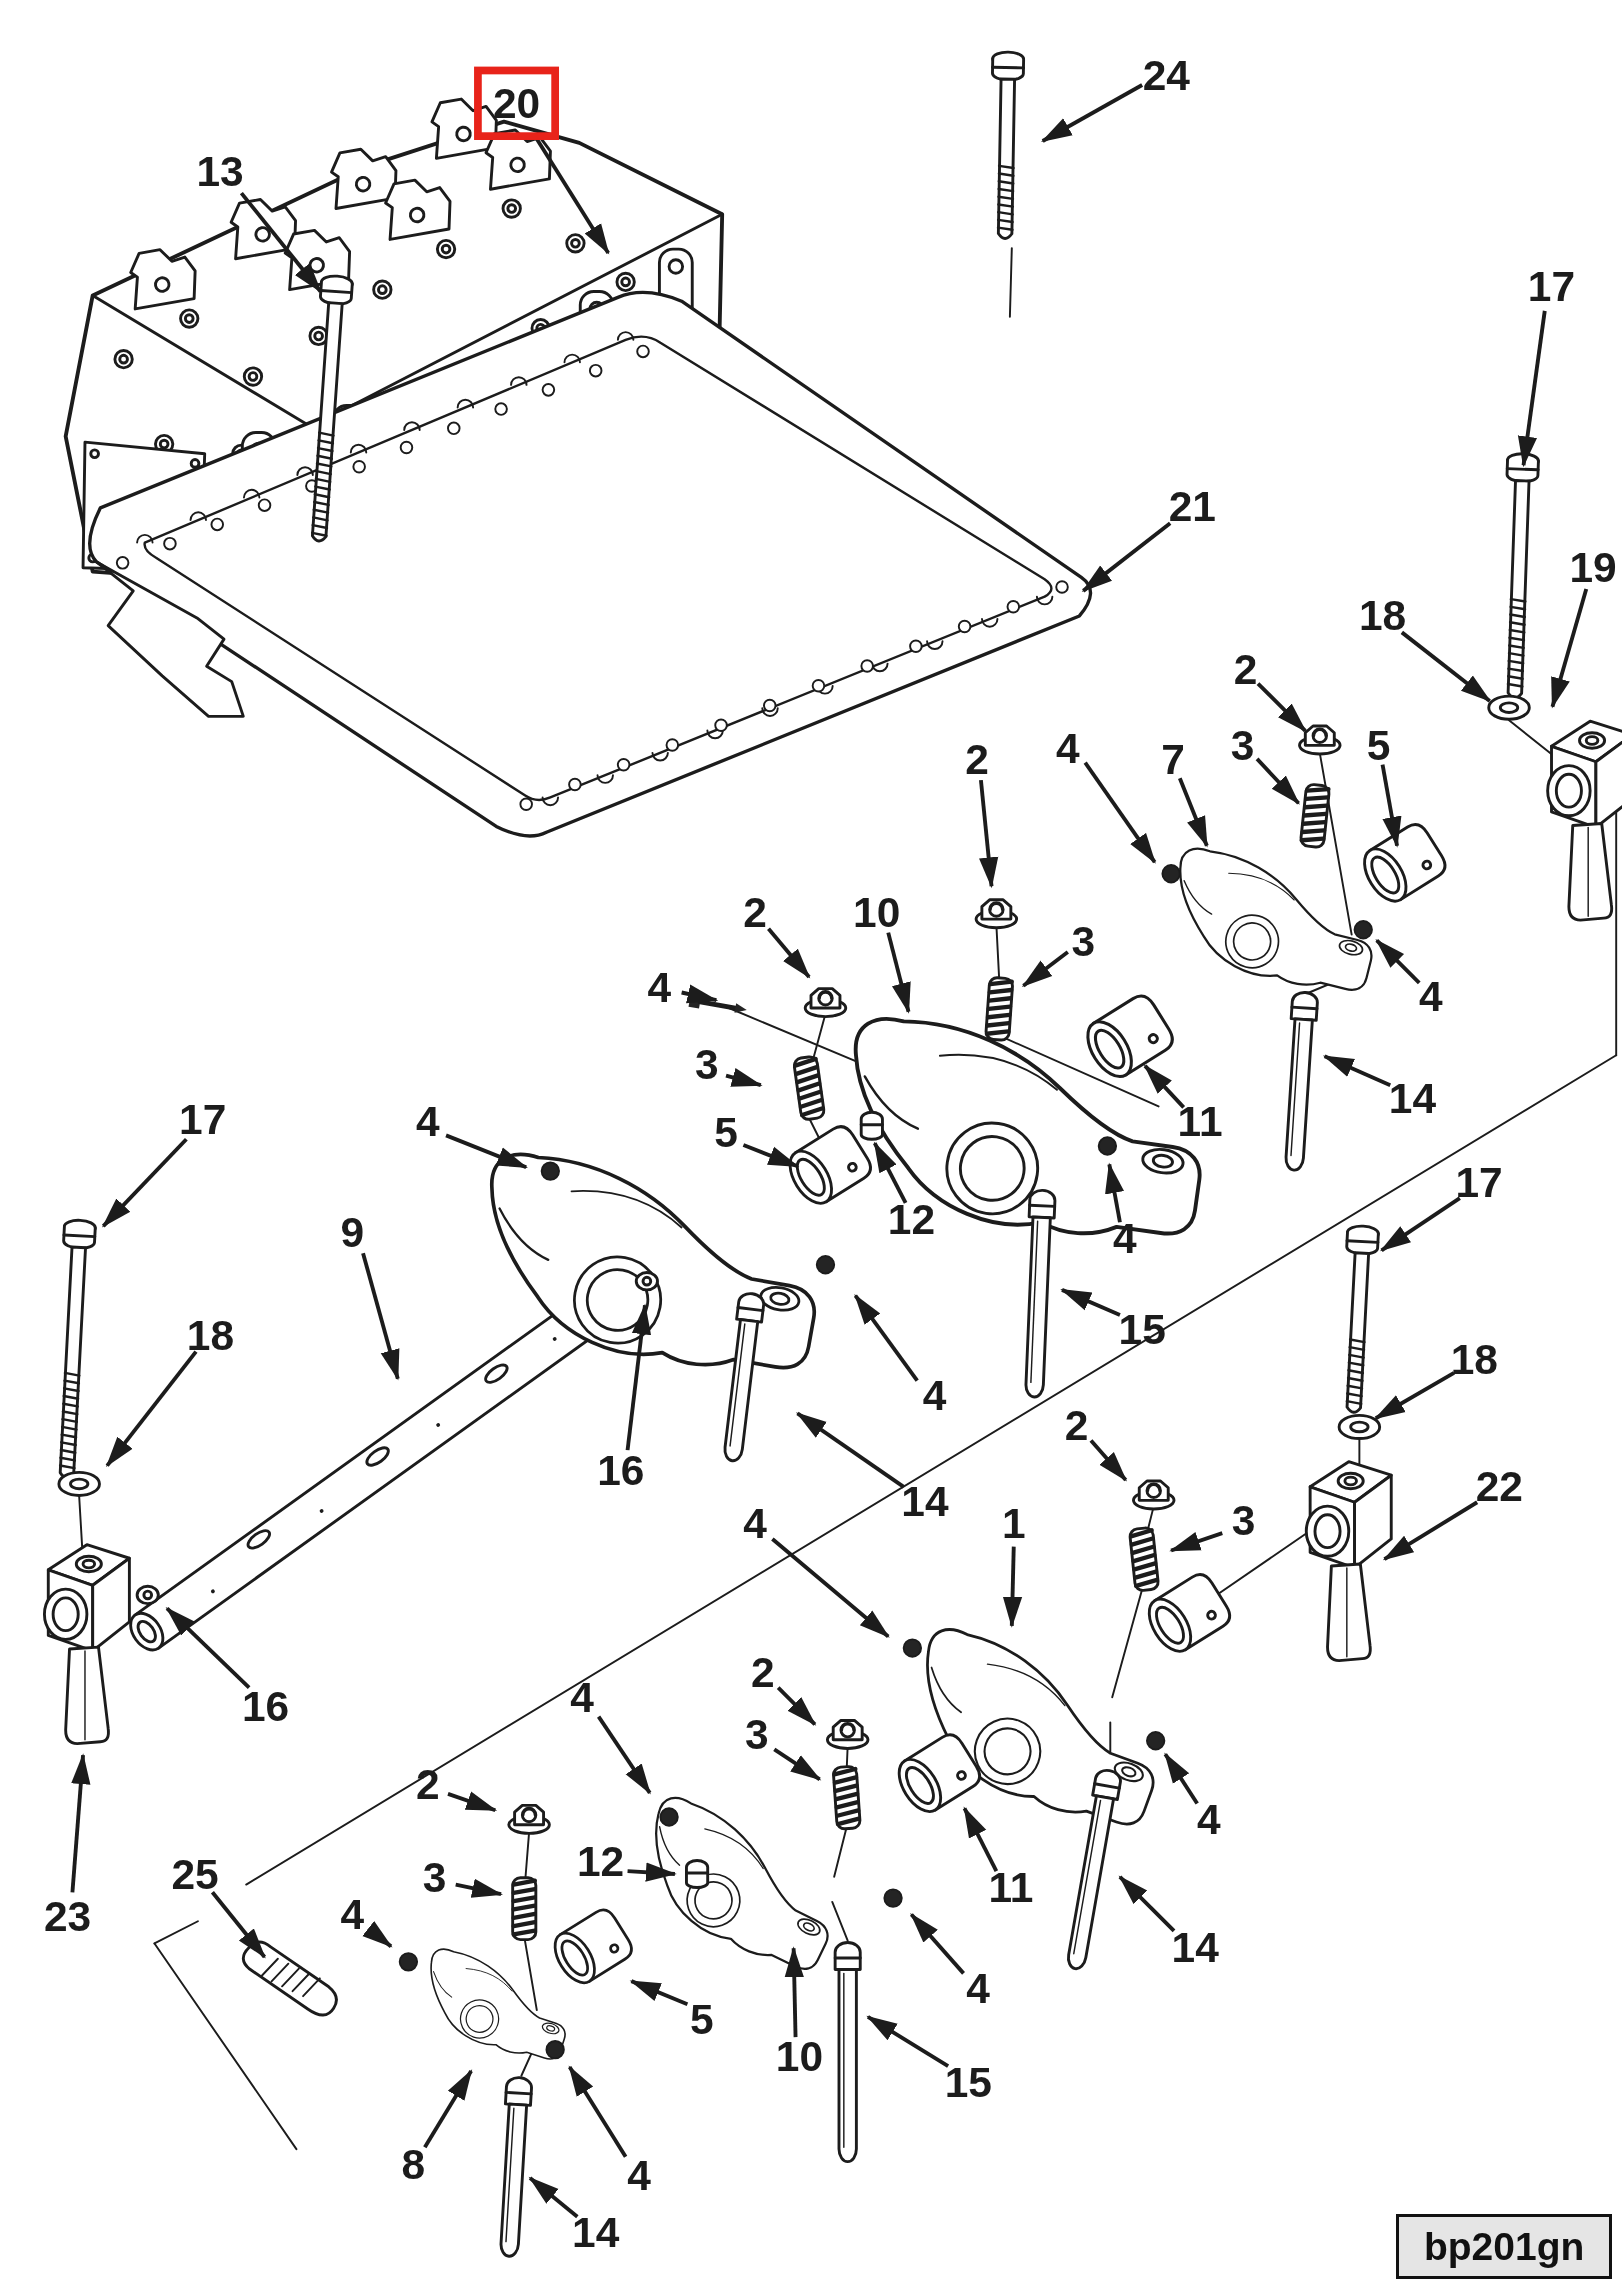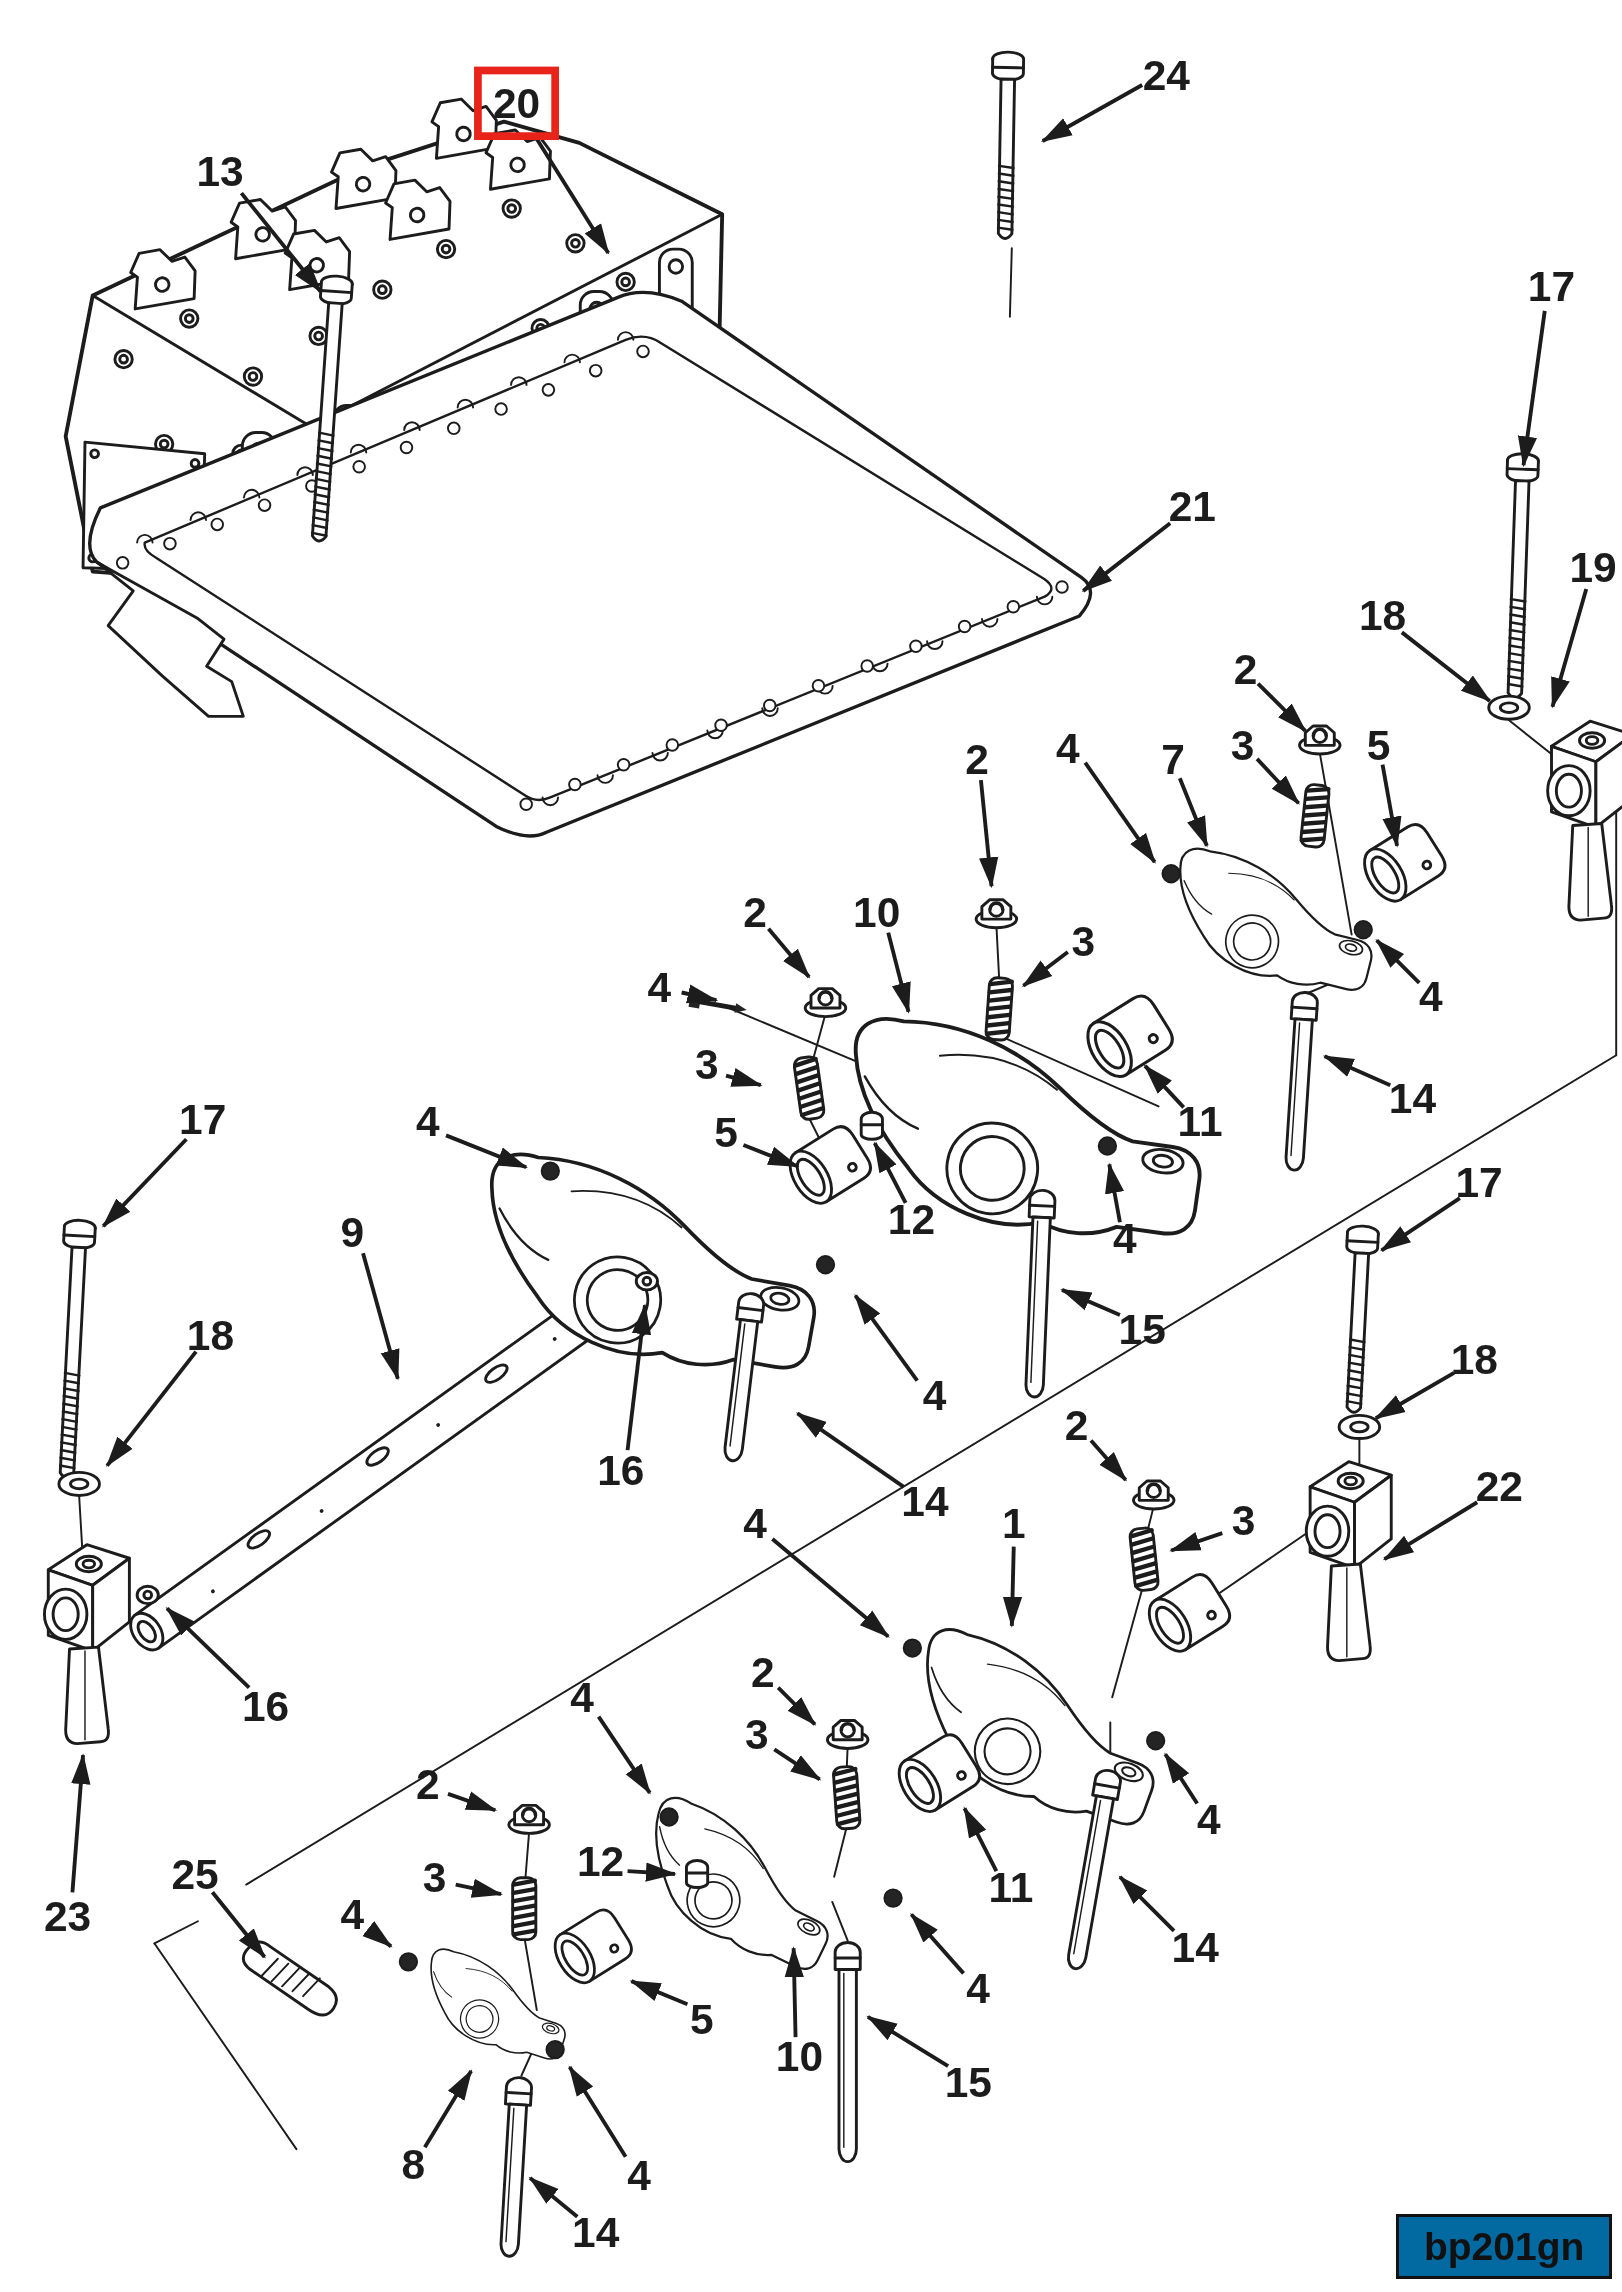--- a/index.html
+++ b/index.html
@@ -1,21 +1,21 @@
 <!DOCTYPE html>
 <html><head>
 <meta charset="utf-8">
 <style>
   html,body{margin:0;padding:0;background:#fff;}
   .stage{position:relative;width:1622px;height:2292px;background:#ffffff;overflow:hidden;
          font-family:"Liberation Sans", sans-serif;}
   svg{position:absolute;left:0;top:0;}
   .code-box{position:absolute;right:9.7px;bottom:12.6px;border:3.9px solid #111;
             padding:7.7px 25px;font-weight:bold;font-size:39px;color:#111;
-            font-family:"Liberation Sans", sans-serif;background:#0369a1;}
+            font-family:"Liberation Sans", sans-serif;background:#e5e5e5;}
 </style>
 </head>
 <body>
 
 <div class="stage">
   <svg id="fig" width="1622" height="2292" viewBox="0 0 1680 2374">
       <defs>
         <marker id="ah" markerWidth="34" markerHeight="24" refX="30" refY="11" orient="auto" markerUnits="userSpaceOnUse">
           <path d="M0,1 L32,11 L0,21 Z" fill="#1c1c1c"></path>
         </marker>

